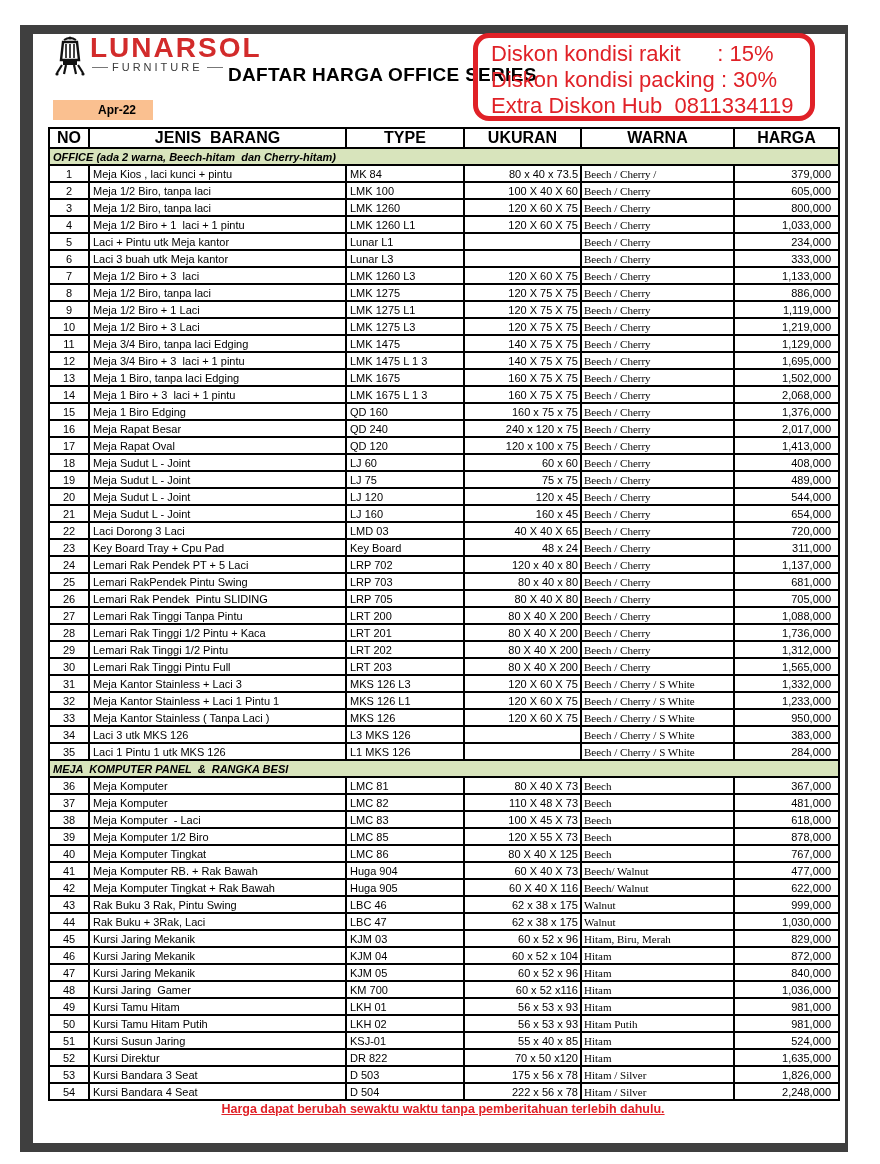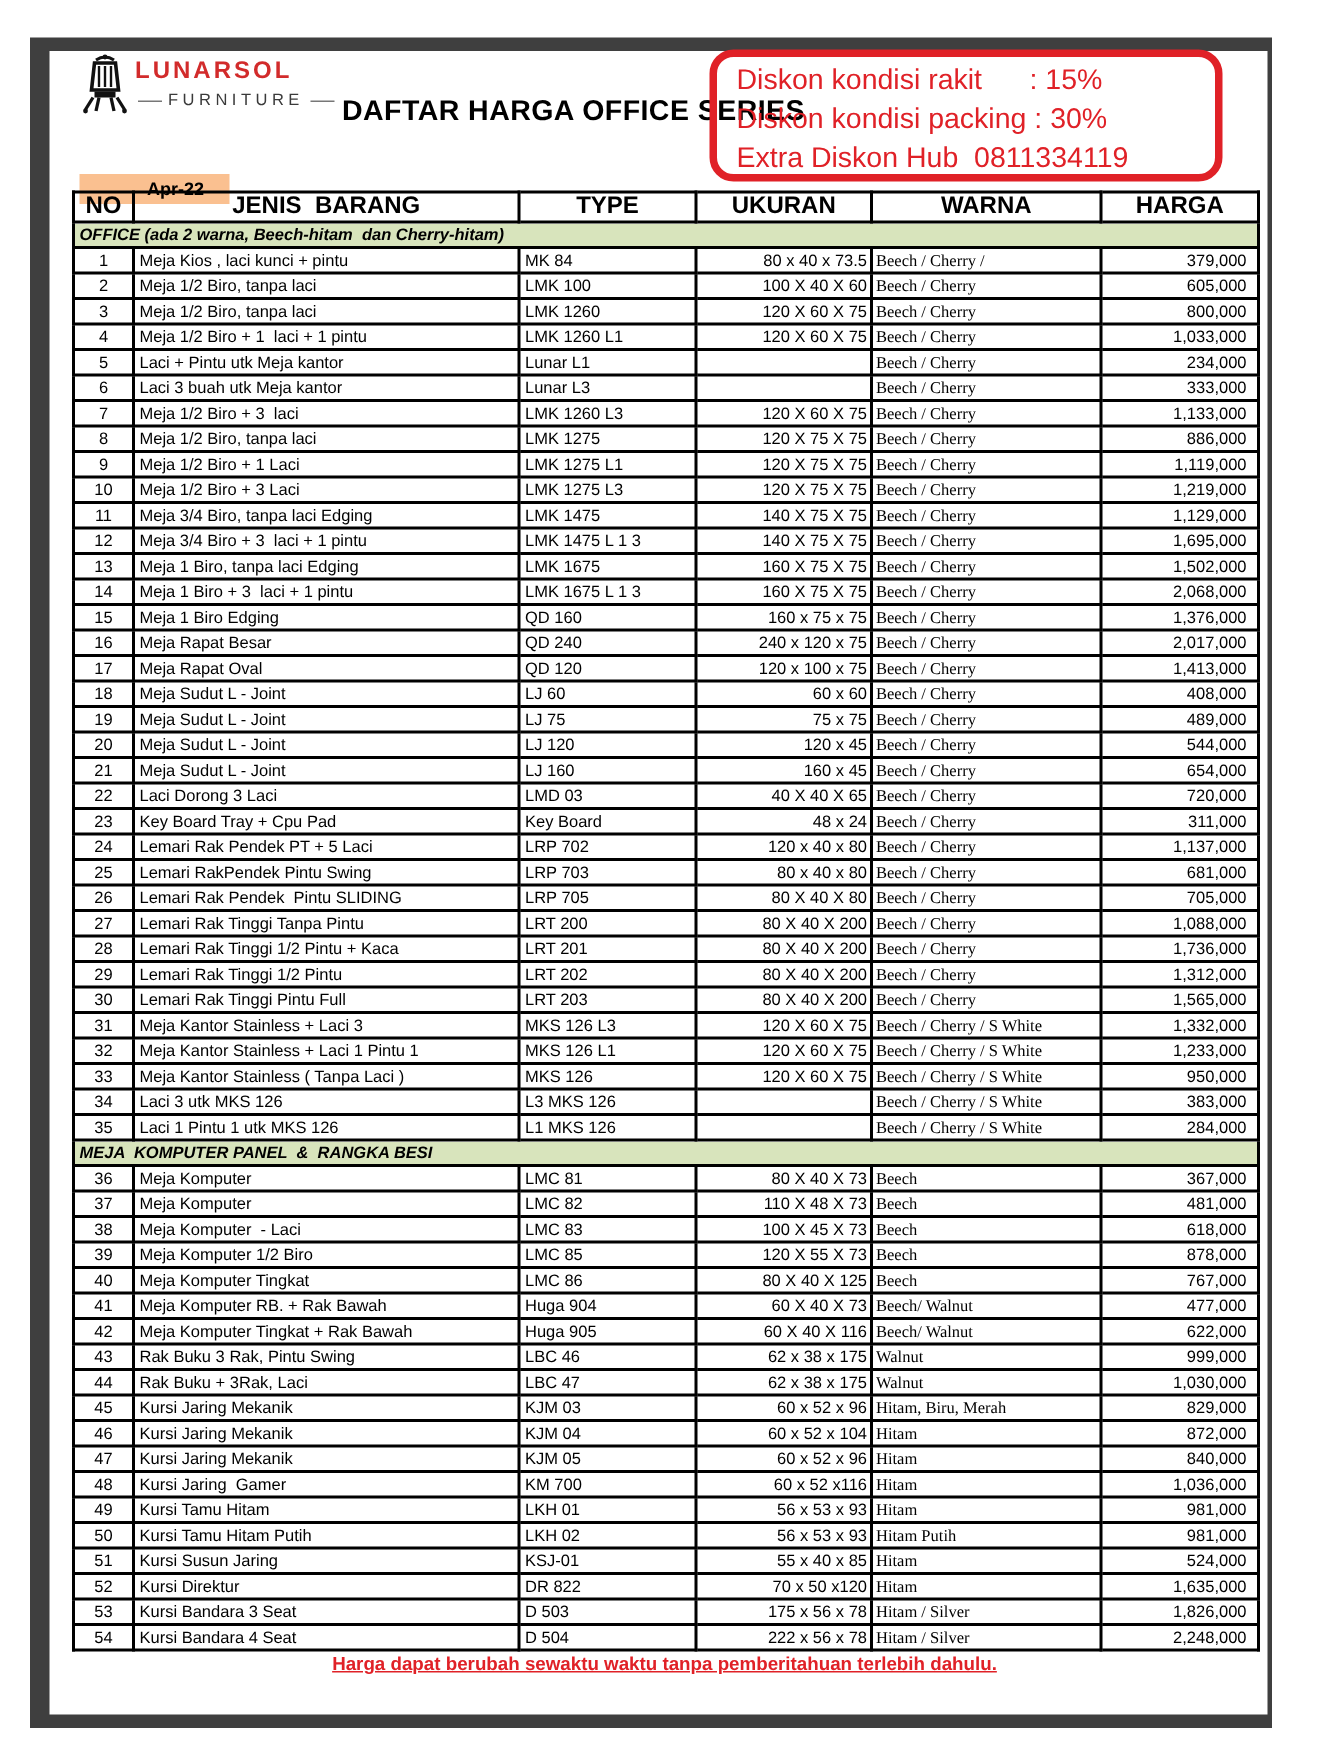--- a/index.html
+++ b/index.html
@@ -11,41 +11,41 @@
     position:absolute; left:20px; top:25px; width:828px; height:1127px;
     border-style:solid; border-color:var(--frame-gray,#3f3f3f);
     border-width:9px 3px 9px 13px;
     pointer-events:none;
   }
 
   
   .logo { position:absolute; left:54px; top:36px; display:flex; align-items:flex-start; }
   .logo svg { width:32px; height:40px; }
   .logo-text { margin-left:4px; }
-  .brand { color:var(--logo-red,#d22b2b); font-weight:bold; font-size:16px; letter-spacing:2px; line-height:24px; }
+  .brand { color:var(--logo-red,#d22b2b); font-weight:bold; font-size:28px; letter-spacing:2px; line-height:24px; }
   .brand-sub-row { display:flex; align-items:center; margin-top:1px; margin-left:2px; }
   .brand-sub { color:#3a3a3a; font-size:11px; letter-spacing:3px; padding:0 4px; }
   .dash { width:16px; height:1px; background:#777; }
 
   .doc-title { position:absolute; left:228px; top:64px; font-size:19px; font-weight:bold; color:#000; letter-spacing:0.3px; }
 
   .date-chip {
     position:absolute; left:53px; top:100px; width:100px; height:20px;
     background:var(--date-orange,#fac090);
     font-size:12px; font-weight:bold; color:#000;
-    text-align:center; line-height:20px; padding-left:28px;margin-top:16px;
+    text-align:center; line-height:20px; padding-left:28px;
   }
 
   .discount-box {
     position:absolute; left:473px; top:33px; width:342px; height:88px;
     border:5px solid var(--accent-red,#e02127); border-radius:16px;
     padding:3px 0 0 13px;
   }
   .discount-line {
-    color:var(--accent-red,#e02127); font-size:19px; line-height:26px;
+    color:var(--accent-red,#e02127); font-size:22px; line-height:26px;
     white-space:pre;
   }
 
   
   .price-table {
     position:absolute; left:48px; top:127px; width:790px;
     border-collapse:collapse; table-layout:fixed;
     font-size:11px; color:#000;
   }
   .price-table th, .price-table td {

